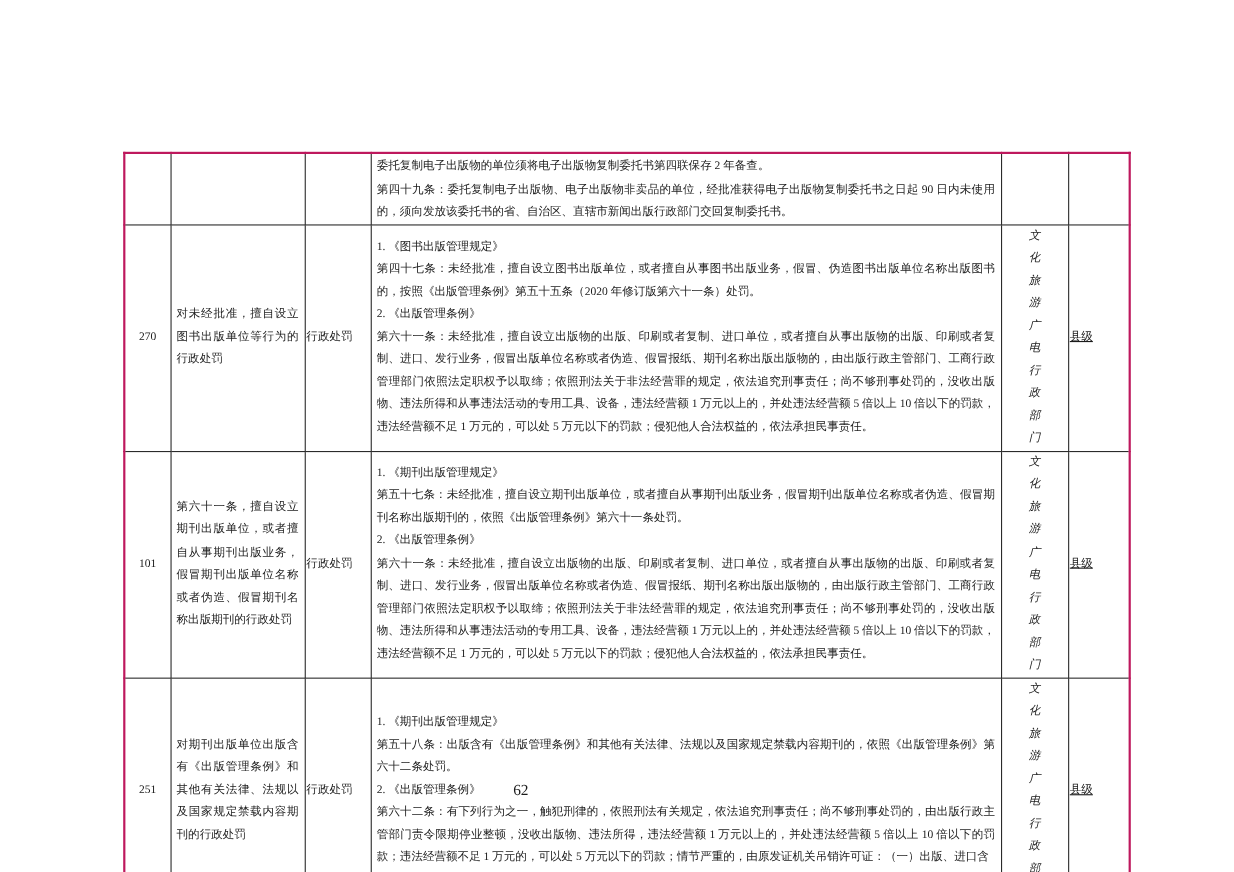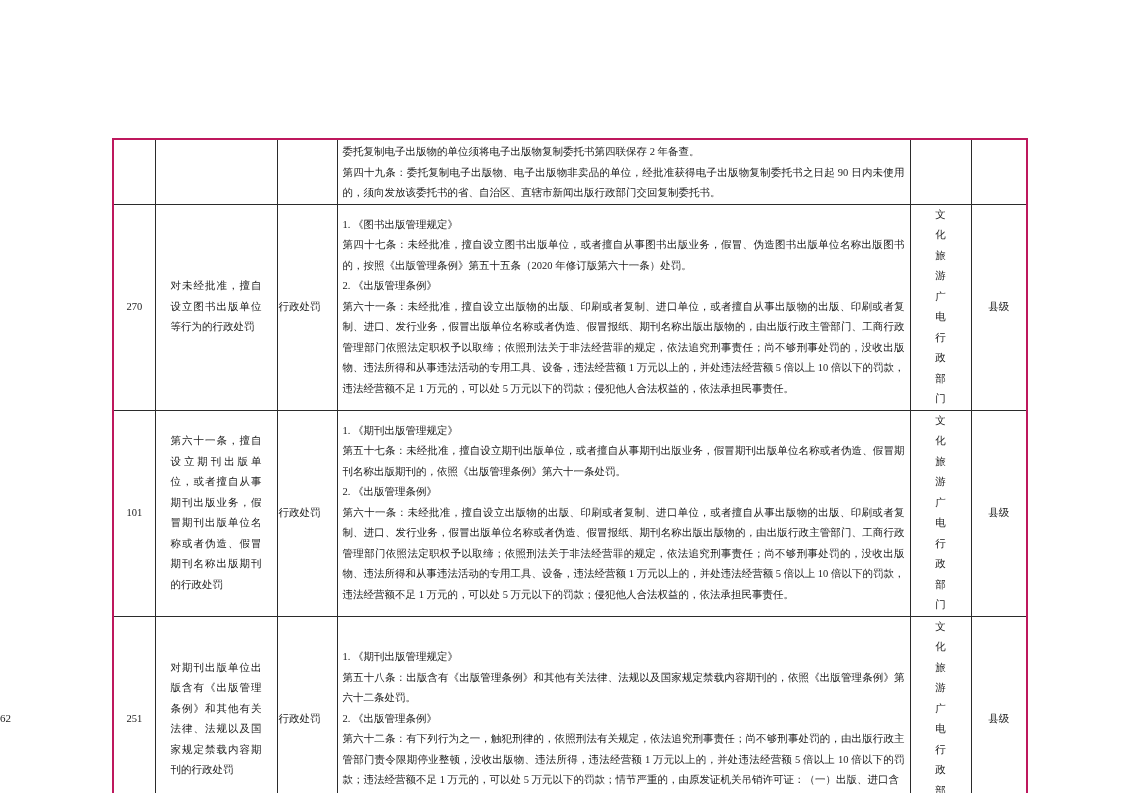--- a/index.html
+++ b/index.html
@@ -42,56 +42,58 @@
   col.c-cat   { width: 60px; }
   col.c-basis { width: 573px; }
   col.c-dept  { width: 61px; }
   col.c-level { width: 56px; }
 
   td.seq-cell {
     text-align: center;
     font-size: 11px;
   }
   td.item-cell {
-    padding: 0 15px;
+    padding: 0 5px;
     text-align: justify;
     text-justify: inter-ideograph;
   }
   td.category-cell {
     white-space: nowrap;
   }
   td.basis-cell {
     padding: 0 5px;
     text-align: justify;
     text-justify: inter-ideograph;
     white-space: pre-wrap;
   }
   td.department-cell {
     padding: 0 24px;
     text-align: center;
+    font-style: italic;
   }
   td.level-cell {
-    text-align: center;
     white-space: nowrap;
+    text-decoration: underline;
   }
   tr.row-partial td.basis-cell {
     vertical-align: top;
     padding-top: 2px;
   }
   tr.row-0 { height: 64px; }
   tr.row-1 { height: 188px; }
   tr.row-2 { height: 186px; }
   tr.row-3 { height: 155px; }
 
   .page-number {
     position: absolute;
     top: 712px;
     left: 0;
     width: 947px;
-    font-size: 11px;
+    text-align: center;
+    font-size: 14px;
     color: #1b1b1b;
   }
 </style>
 </head>
 <body>
 
 <div class="sheet">
 
   <table class="penalty-table">
     <colgroup>

